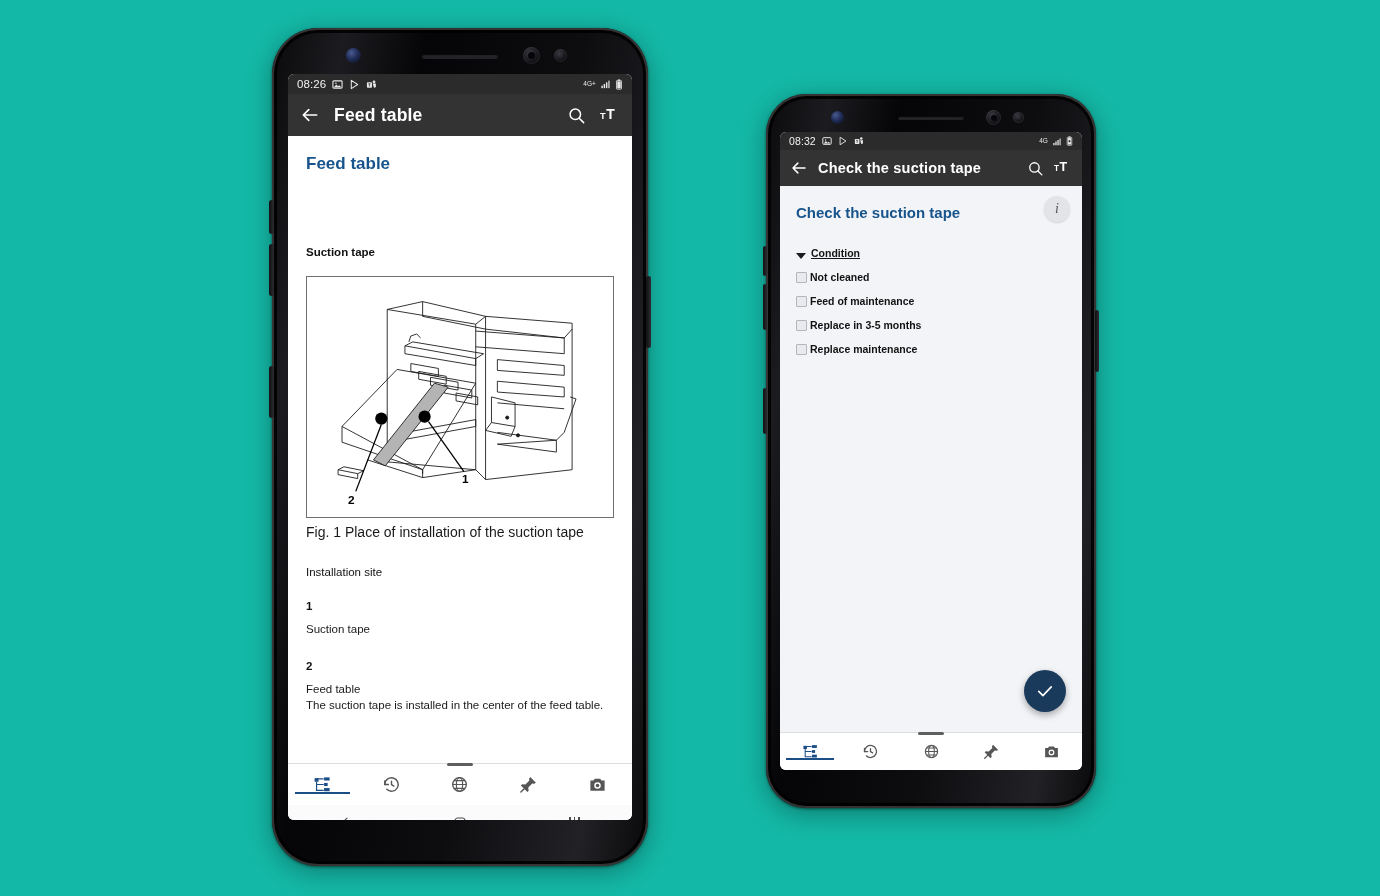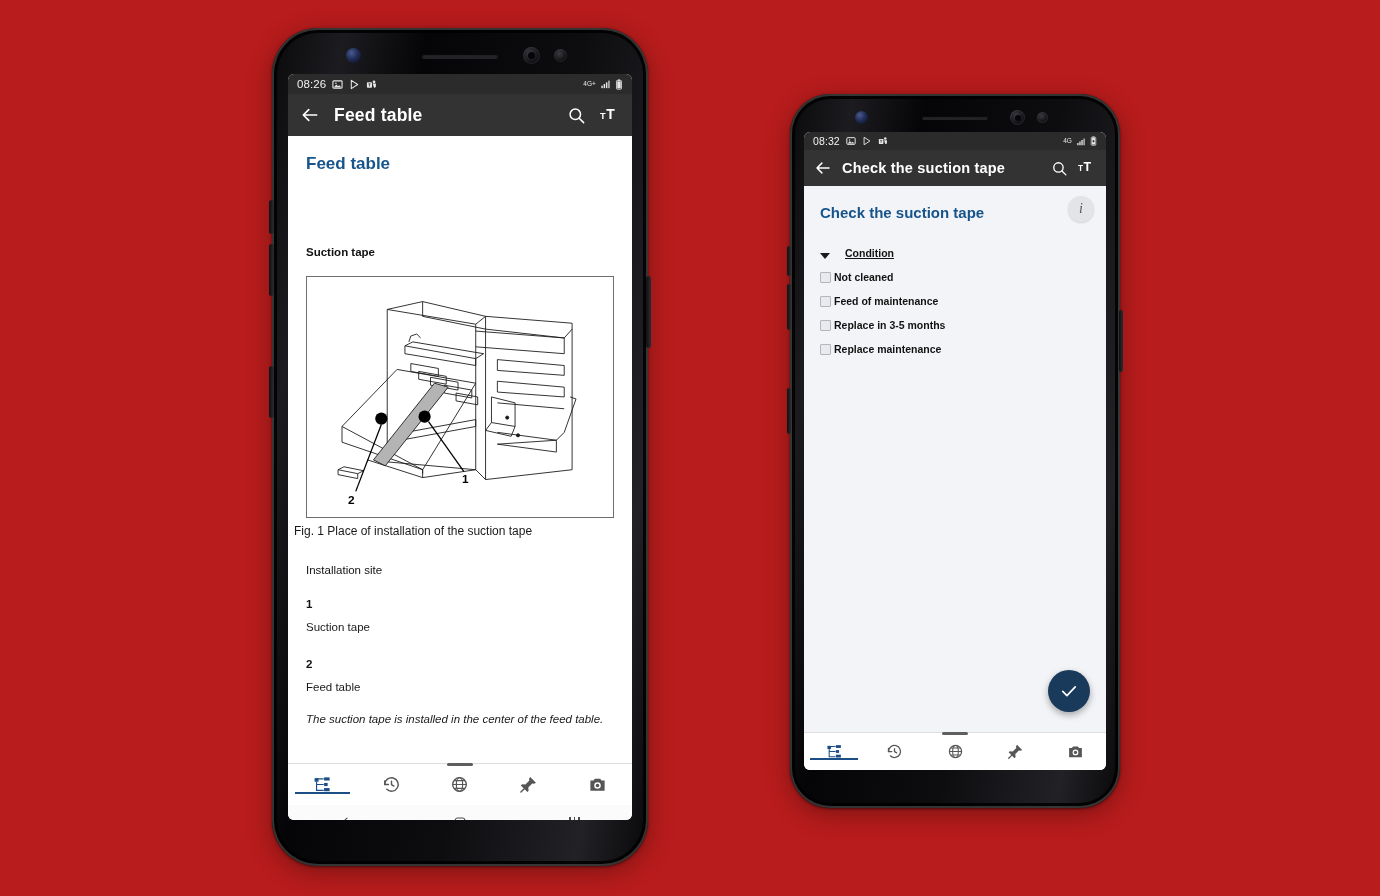--- a/index.html
+++ b/index.html
@@ -2,37 +2,37 @@
 <html><head>
 <meta charset="utf-8">
 <style>
   * { box-sizing: border-box; margin: 0; padding: 0; }
   html, body {
     width: 1380px; height: 896px;
     background: #ffffff;
     font-family: "Liberation Sans", sans-serif;
     overflow: hidden;
   }
-  .stage { position: relative; width: 1380px; height: 896px; background:#b91c1c; }
+  .stage { position: relative; width: 1380px; height: 896px; background:#14b8a6; }
 
   
   .phone {
     position: absolute;
     border-radius: 46px;
     background: linear-gradient(100deg,#0a0a0c 0%, #1c1c20 14%, #050507 30%, #0d0d10 60%, #222226 86%, #08080a 100%);
     box-shadow: 0 6px 26px rgba(0,0,0,.32), 0 1px 3px rgba(0,0,0,.5);
     padding: 0;
   }
   .phone::before { 
     content:""; position:absolute; inset:0; border-radius:46px;
     box-shadow: inset 0 0 0 2px rgba(255,255,255,.20), inset 0 0 0 5px rgba(0,0,0,.85);
     pointer-events:none;
   }
   .phone-left  { left: 272px; top: 28px;  width: 376px; height: 838px; }
-  .phone-right { left: 790px; top: 94px;  width: 330px; height: 714px; border-radius: 40px; }
+  .phone-right { left: 766px; top: 94px;  width: 330px; height: 714px; border-radius: 40px; }
   .phone-right::before { border-radius:40px; }
 
   .side-btn { position:absolute; background:linear-gradient(90deg,#101013,#2c2c31); border-radius:3px; }
   .pl-vol1 { left:-3px; top:172px;  width:5px; height:34px; }
   .pl-vol2 { left:-3px; top:216px;  width:5px; height:52px; }
   .pl-vol3 { left:-3px; top:338px;  width:5px; height:52px; }
   .pl-pow  { right:-3px; top:248px; width:5px; height:72px; }
   .pr-vol1 { left:-3px; top:152px;  width:4px; height:30px; }
   .pr-vol2 { left:-3px; top:190px;  width:4px; height:46px; }
   .pr-vol3 { left:-3px; top:294px;  width:4px; height:46px; }
@@ -67,35 +67,35 @@
     padding:0 12px; gap:14px;
   }
   .appbar-title { font-size:17.5px; font-weight:700; flex:1; letter-spacing:.2px; }
   .appbar .tool { cursor:pointer; line-height:0; }
 
   
   .content { background:#fff; position:relative; overflow:hidden; }
   .doc-title { color:#17548c; font-size:17px; font-weight:700; margin:18px 18px 0 18px; }
   .sec-head { font-size:11.5px; font-weight:700; color:#121212; margin:72px 18px 0 18px; }
   .figbox { margin:18px 18px 0 18px; border:1px solid #6f6f6f; background:#fff; }
-  .figcap { font-size:12px; color:#1a1a1a; margin:6px 18px 0 6px; }
+  .figcap { font-size:14px; color:#1a1a1a; margin:6px 18px 0 18px; }
   .sub-head { font-size:11.5px; font-weight:400; color:#121212; margin:26px 18px 0 18px; }
   .num { font-size:11.5px; font-weight:700; color:#121212; margin:22px 18px 0 18px; }
   .para { font-size:11.5px; color:#1a1a1a; margin:9px 18px 0 18px; line-height:1.45; }
 
   
   .form-wrap { background:#f3f4f7; position:relative; }
   .form-title { color:#17548c; font-size:15px; font-weight:700; padding:18px 16px 0 16px; }
   .info-btn {
     position:absolute; right:12px; top:10px; width:26px; height:26px; border-radius:50%;
     background:#e3e4e8; color:#55575d; font-style:italic; font-family:"Liberation Serif", serif;
     font-size:14px; display:flex; align-items:center; justify-content:center;
     box-shadow:0 1px 2px rgba(0,0,0,.14); cursor:pointer;
   }
-  .group-head { display:flex; align-items:flex-end; gap:15px; margin:26px 0 0 16px; }
+  .group-head { display:flex; align-items:flex-end; gap:5px; margin:26px 0 0 16px; }
   .tri { width:0; height:0; border-left:5px solid transparent; border-right:5px solid transparent; border-top:6px solid #1b1b1b; }
   .group-lbl { font-size:10.5px; font-weight:700; color:#121212; text-decoration:underline; }
   .cbrow { display:flex; align-items:center; gap:3px; margin:12px 0 0 16px; }
   .cbox {
     width:11px; height:11px; border:1px solid #b4b6bc; background:#e9eaee;
     border-radius:1px; flex:0 0 auto; align-self:flex-start; margin-top:1px;
   }
   .cblbl { font-size:10.5px; font-weight:700; color:#121212; }
   .comment {
     margin:12px 14px 0 14px; background:#fff; border:1px solid #e3e4e8; border-radius:2px;
@@ -275,21 +275,21 @@
             <text x="136" y="209" font-family="Liberation Sans, sans-serif" font-size="12" font-weight="700" fill="#000">1</text>
           </svg>
         </div>
         <div class="figcap">Fig. 1 Place of installation of the suction tape</div>
 
         <div class="sub-head">Installation site</div>
         <div class="num">1</div>
         <div class="para">Suction tape</div>
         <div class="num">2</div>
         <div class="para">Feed table</div>
-        <div class="para" style="margin-top:16px;font-style:italic;">The suction tape is installed in the center of the feed table.</div>
+        <div class="para" style="margin-top:0;">The suction tape is installed in the center of the feed table.</div>
       </div>
 
       <div class="botnav" style="height:42px;">
         <div class="grabber"></div>
         <div class="navitem active">
           <svg width="19" height="19" viewBox="0 0 24 24">
               <rect x="2" y="4" width="5" height="4.5" fill="#1c4e86"></rect>
               <rect x="14" y="3" width="7" height="4" fill="#1c4e86"></rect>
               <rect x="14" y="10" width="4.5" height="4" fill="#1c4e86"></rect>
               <rect x="14" y="16.5" width="7" height="4" fill="#1c4e86"></rect>

